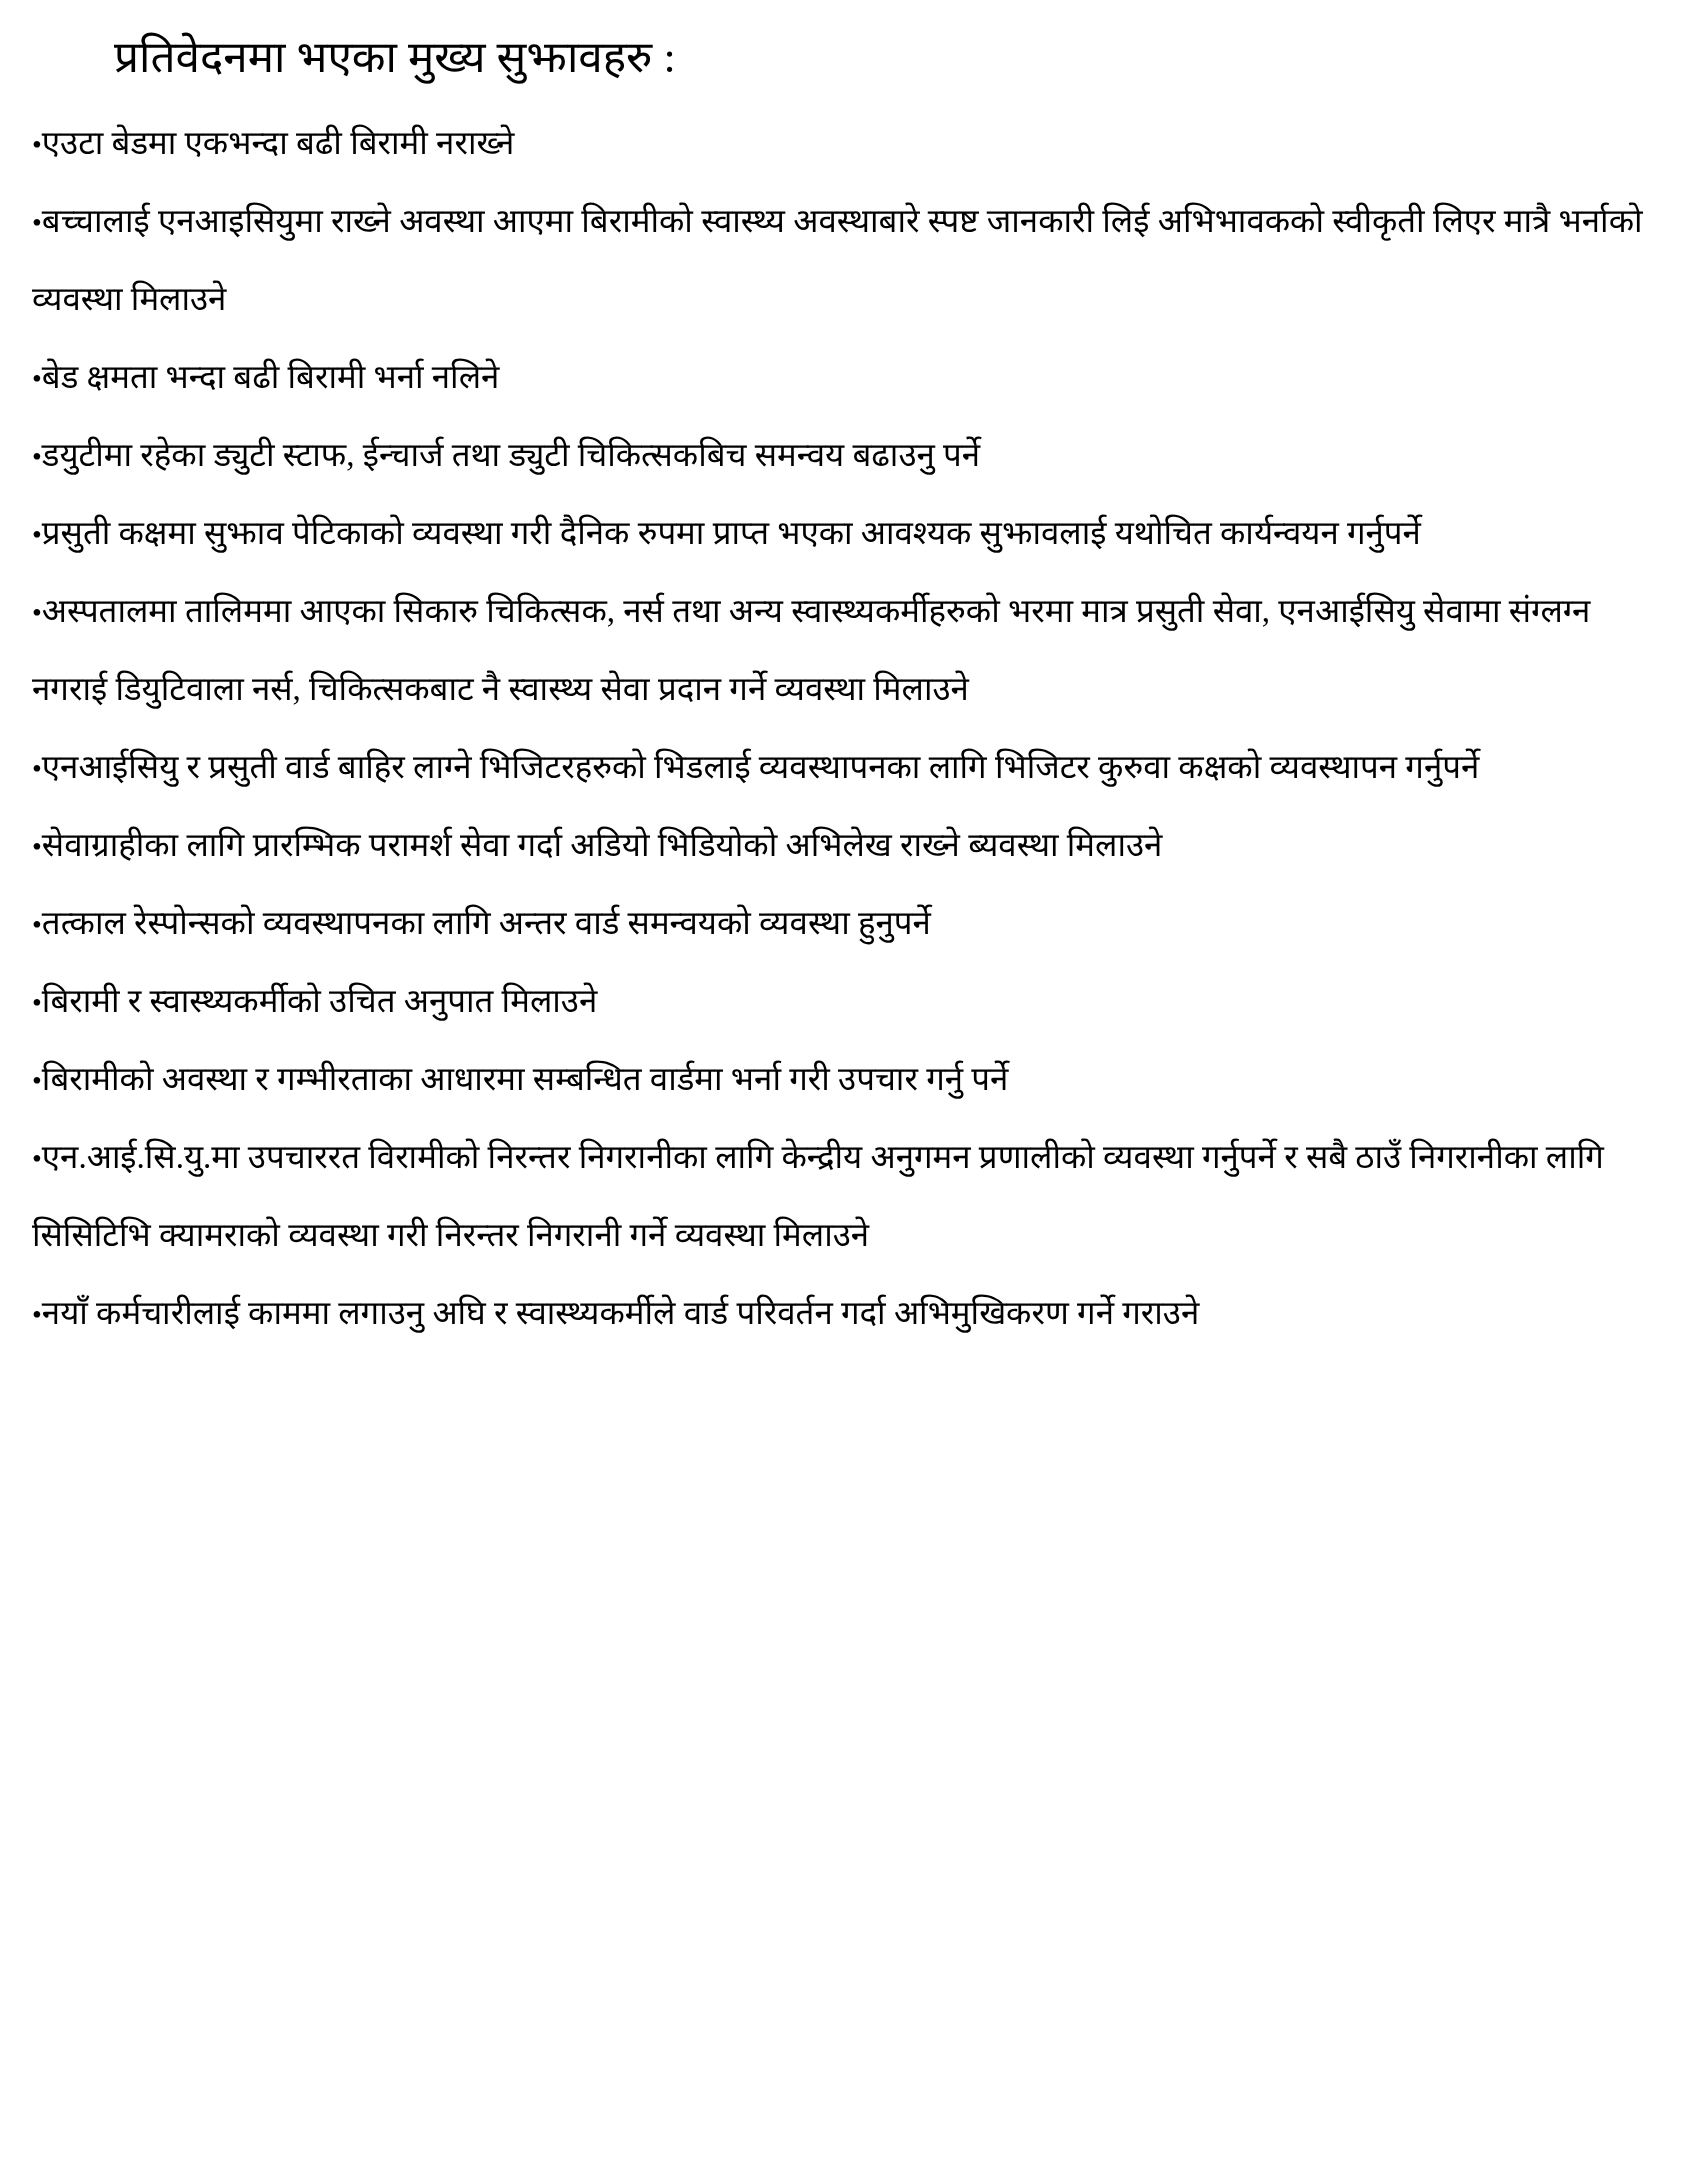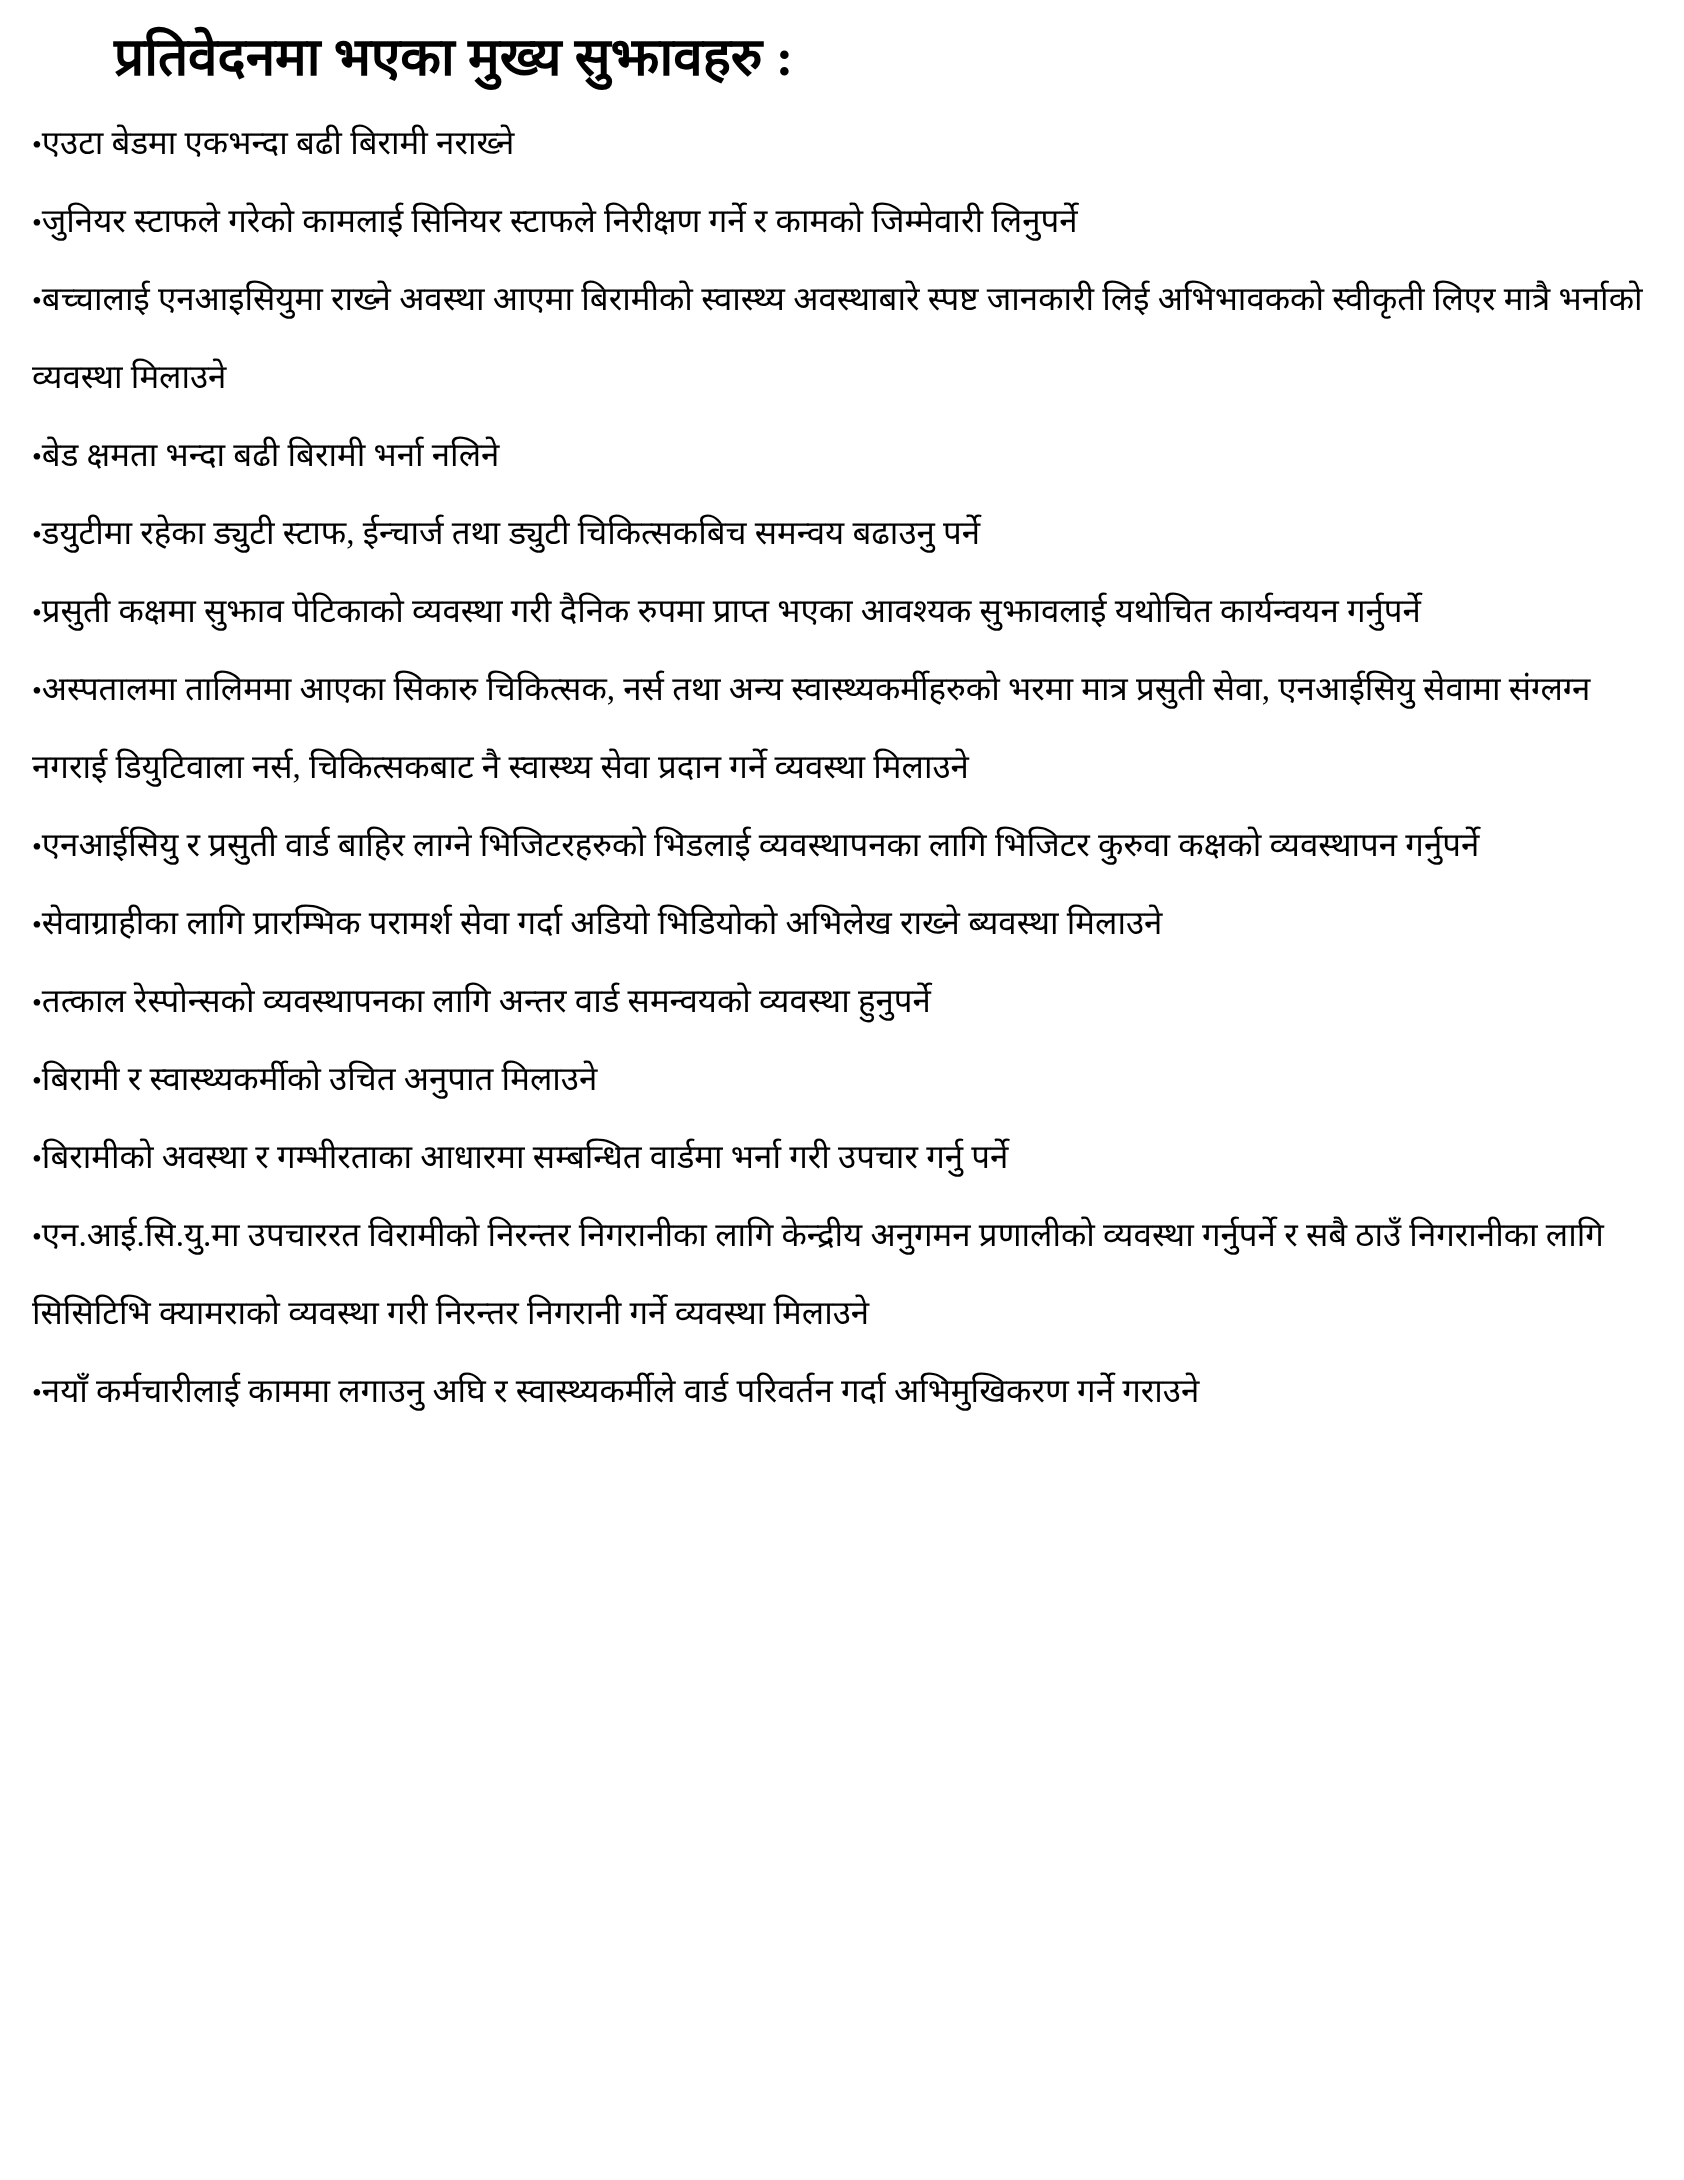--- a/index.html
+++ b/index.html
@@ -15,23 +15,23 @@
     -webkit-font-smoothing: antialiased;
   }
   .page {
     box-sizing: border-box;
     width: 1685px;
     min-height: 2181px;
     padding: 15.3px 29px 20.4px 32px;
     background: #ffffff;
   }
   .doc-heading {
-    font-size: 53px;
+    font-size: 44px;
     line-height: 85px;
-    font-weight: 700;
+    font-weight: 400;
     margin: 0 0 3.4px 82px;
     white-space: nowrap;
   }
   .bullet {
     font-size: 33px;
     line-height: 78px;
     margin: 0;
     max-width: 1622px;
     text-align: left;
   }
@@ -43,21 +43,20 @@
 </style>
 </head>
 <body>
 
 <div class="page">
 
   <h1 class="doc-heading">प्रतिवेदनमा भएका मुख्य सुझावहरु :</h1>
 
   <p class="bullet"><span class="dot">•</span><span>एउटा बेडमा एकभन्दा बढी बिरामी नराख्ने</span></p>
 
-  <p class="bullet"><span class="dot">•</span><span>जुनियर स्टाफले गरेको कामलाई सिनियर स्टाफले निरीक्षण गर्ने र कामको जिम्मेवारी लिनुपर्ने</span></p>
 
   <p class="bullet"><span class="dot">•</span><span>बच्चालाई एनआइसियुमा राख्ने अवस्था आएमा बिरामीको स्वास्थ्य अवस्थाबारे स्पष्ट जानकारी लिई अभिभावकको स्वीकृती लिएर मात्रै भर्नाको व्यवस्था मिलाउने</span></p>
 
   <p class="bullet"><span class="dot">•</span><span>बेड क्षमता भन्दा बढी बिरामी भर्ना नलिने</span></p>
 
   <p class="bullet"><span class="dot">•</span><span>डयुटीमा रहेका ड्युटी स्टाफ, ईन्चार्ज तथा ड्युटी चिकित्सकबिच समन्वय बढाउनु पर्ने</span></p>
 
   <p class="bullet"><span class="dot">•</span><span>प्रसुती कक्षमा सुझाव पेटिकाको व्यवस्था गरी दैनिक रुपमा प्राप्त भएका आवश्यक सुझावलाई यथोचित कार्यन्वयन गर्नुपर्ने</span></p>
 
   <p class="bullet"><span class="dot">•</span><span>अस्पतालमा तालिममा आएका सिकारु चिकित्सक, नर्स तथा अन्य स्वास्थ्यकर्मीहरुको भरमा मात्र प्रसुती सेवा, एनआईसियु सेवामा संग्लग्न नगराई डियुटिवाला नर्स, चिकित्सकबाट नै स्वास्थ्य सेवा प्रदान गर्ने व्यवस्था मिलाउने</span></p>

